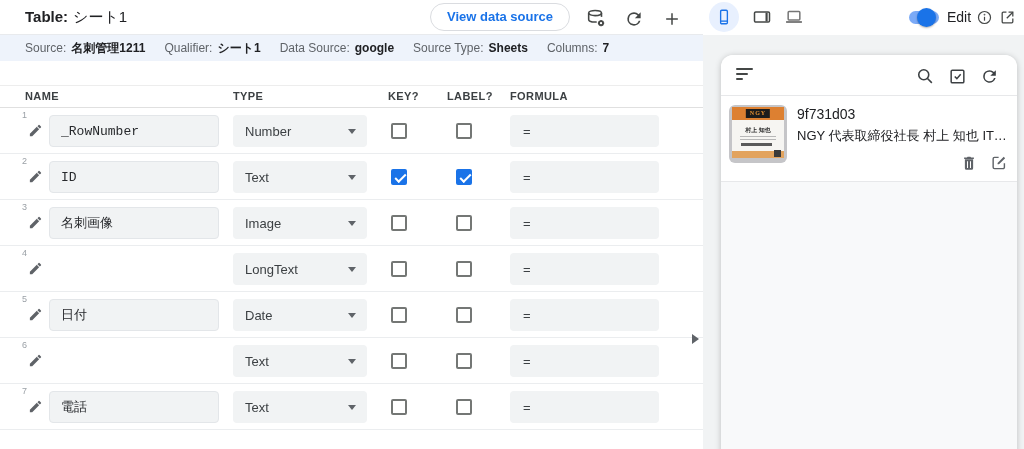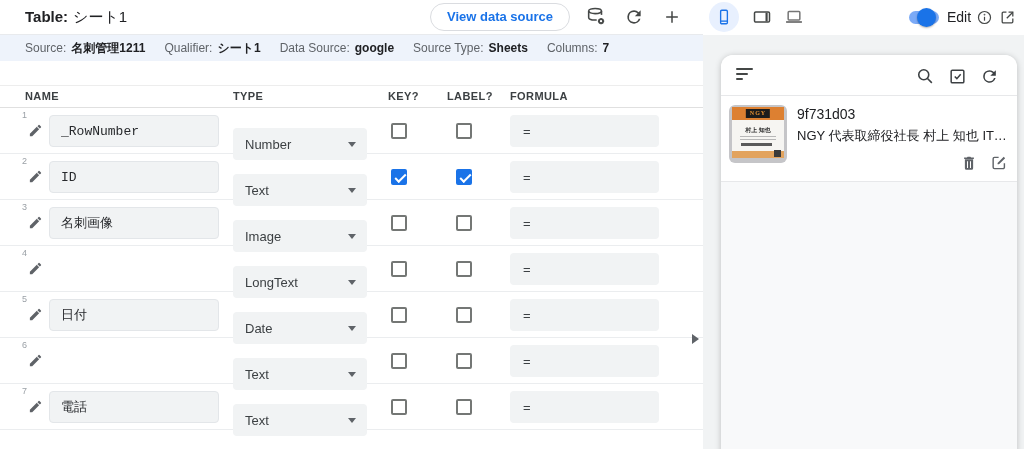--- a/index.html
+++ b/index.html
@@ -6,21 +6,21 @@
   html,body { width:1024px; height:449px; overflow:hidden; background:#fff;
     font-family:"Liberation Sans","DejaVu Sans",sans-serif; color:#202124; }
   .root { position:relative; width:1024px; height:449px; background:#3b82f6; }
 
   
   .left-panel { position:absolute; left:0; top:0; width:703px; height:449px; background:#fff; }
   .lheader { position:relative; height:34px; }
   .ltitle { position:absolute; left:25px; top:0; line-height:34px; font-size:15px; }
   .ltitle .tl { font-weight:700; }
   .ltitle .tv { font-weight:500; margin-left:5px; }
-  .lcontrols { position:absolute; left:430px; top:3px; height:28px; display:flex; align-items:center; }
+  .lcontrols { position:absolute; left:430px; top:3px; height:28px; display:flex; align-items:flex-end; }
   .vds-btn { height:28px; padding:0 16px; border:1px solid #dadce0; border-radius:14px;
     background:#fff; color:#1a73e8; font-size:13px; font-weight:600; line-height:26px; cursor:pointer; white-space:nowrap; }
   .hicon { width:24px; height:24px; display:flex; align-items:center; justify-content:center; margin-left:14px; }
   .hicon svg { display:block; }
 
   .source-bar { height:27px; background:#eef3fb; border-top:1px solid #e8eaed;
     display:flex; align-items:center; padding-left:25px; font-size:12px; }
   .sb-pair { margin-right:19px; white-space:nowrap; }
   .sb-label { color:#5f6368; }
   .sb-value { color:#202124; font-weight:600; margin-left:5px; }
@@ -31,21 +31,21 @@
   .thead span { position:absolute; top:4px; }
   .th-name { left:25px; } .th-type { left:233px; } .th-key { left:388px; }
   .th-label { left:447px; } .th-formula { left:510px; }
 
   .trow { position:relative; height:46px; border-bottom:1px solid #ebedef; }
   .rownum { position:absolute; left:22px; top:2px; font-size:9px; color:#9aa0a6; }
   .pencil { position:absolute; left:28px; top:15px; width:16px; height:16px; cursor:pointer; }
   .namebox { position:absolute; left:49px; top:7px; width:170px; height:32px;
     background:#f1f3f4; border:1px solid #e3e6e9; border-radius:4px; padding:0 11px;
     font-size:13px; color:#27292c; font-family:Liberation Mono, monospace; }
-  .typebox { position:absolute; left:233px; top:20px; width:134px; height:32px;
+  .typebox { position:absolute; left:233px; top:7px; width:134px; height:32px;
     background:#f1f3f4; border-radius:4px; padding:0 12px; font-size:13px; color:#3c4043;
     display:flex; align-items:center; cursor:pointer; }
   .dd-arrow { position:absolute; right:11px; top:14px; width:0; height:0;
     border-left:4px solid transparent; border-right:4px solid transparent; border-top:5px solid #5f6368; }
   .cb { position:absolute; top:15px; width:16px; height:16px; background:#fff;
     border:2px solid #747775; border-radius:2px; cursor:pointer; }
   .cb.key { left:391px; } .cb.label { left:456px; }
   .cb.checked { background:#1a73e8; border-color:#1a73e8; }
   .cb.checked::after { content:""; display:block; width:9px; height:4px;
     border-left:2px solid #fff; border-bottom:2px solid #fff; transform:rotate(-45deg);

